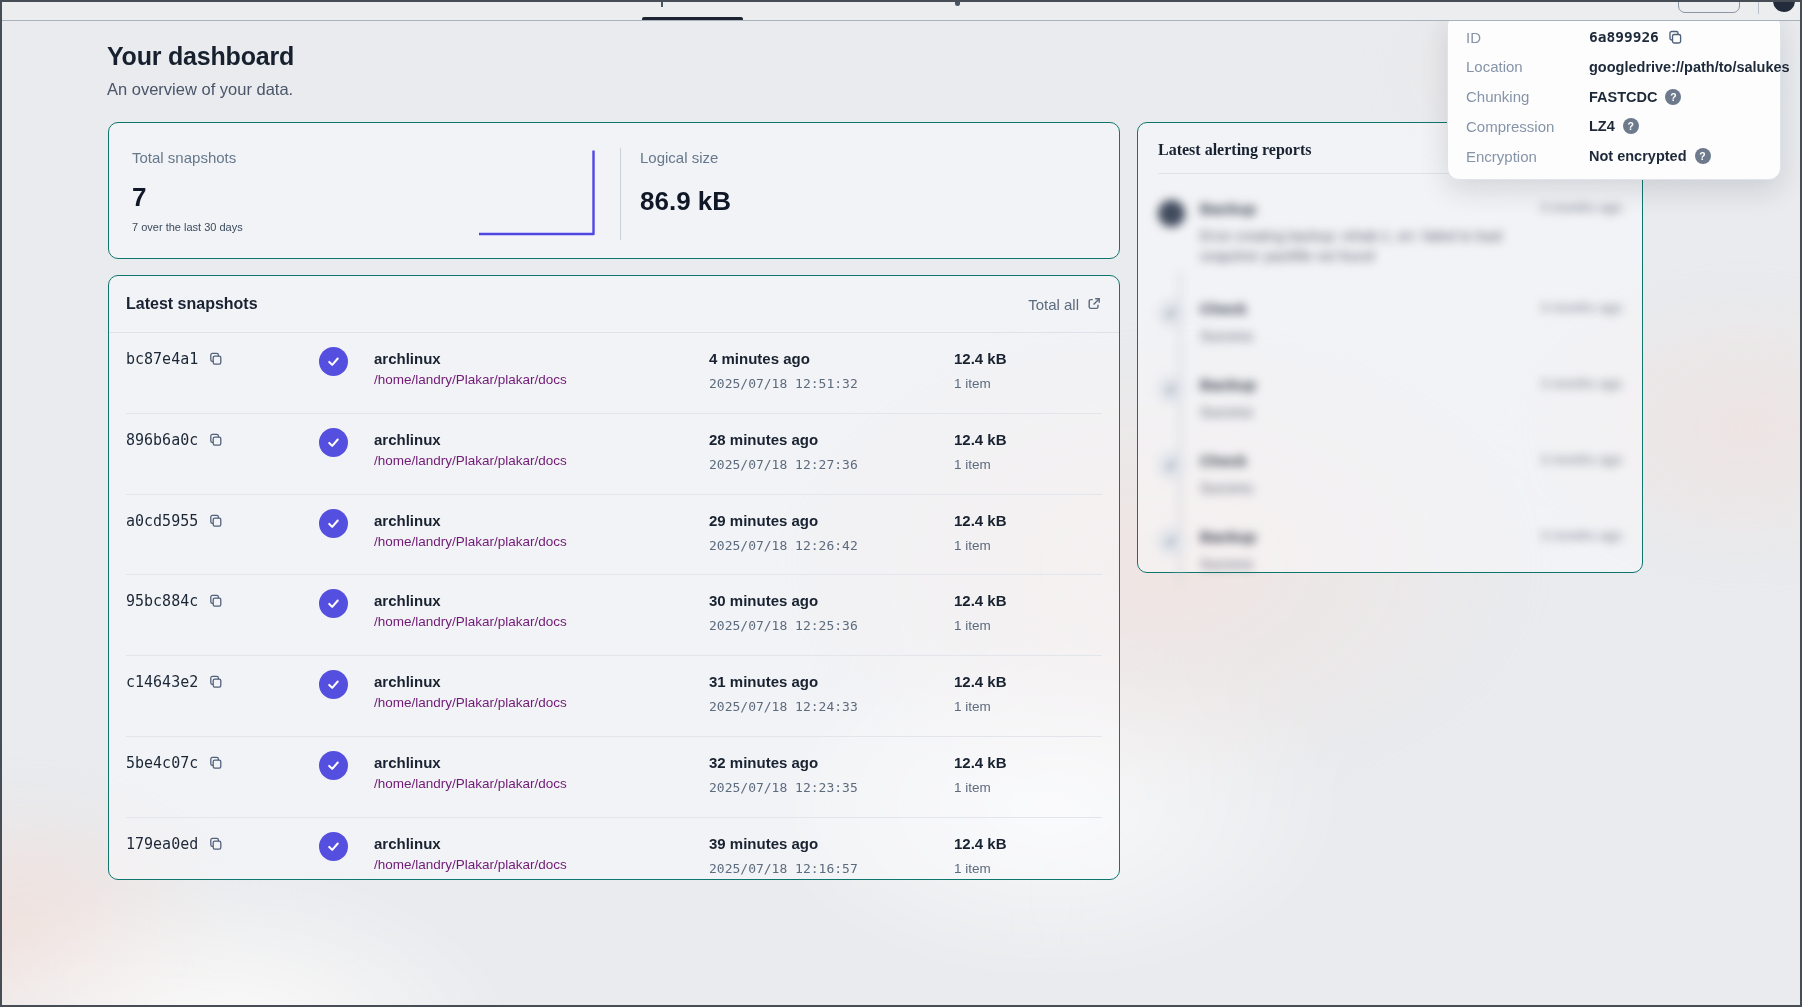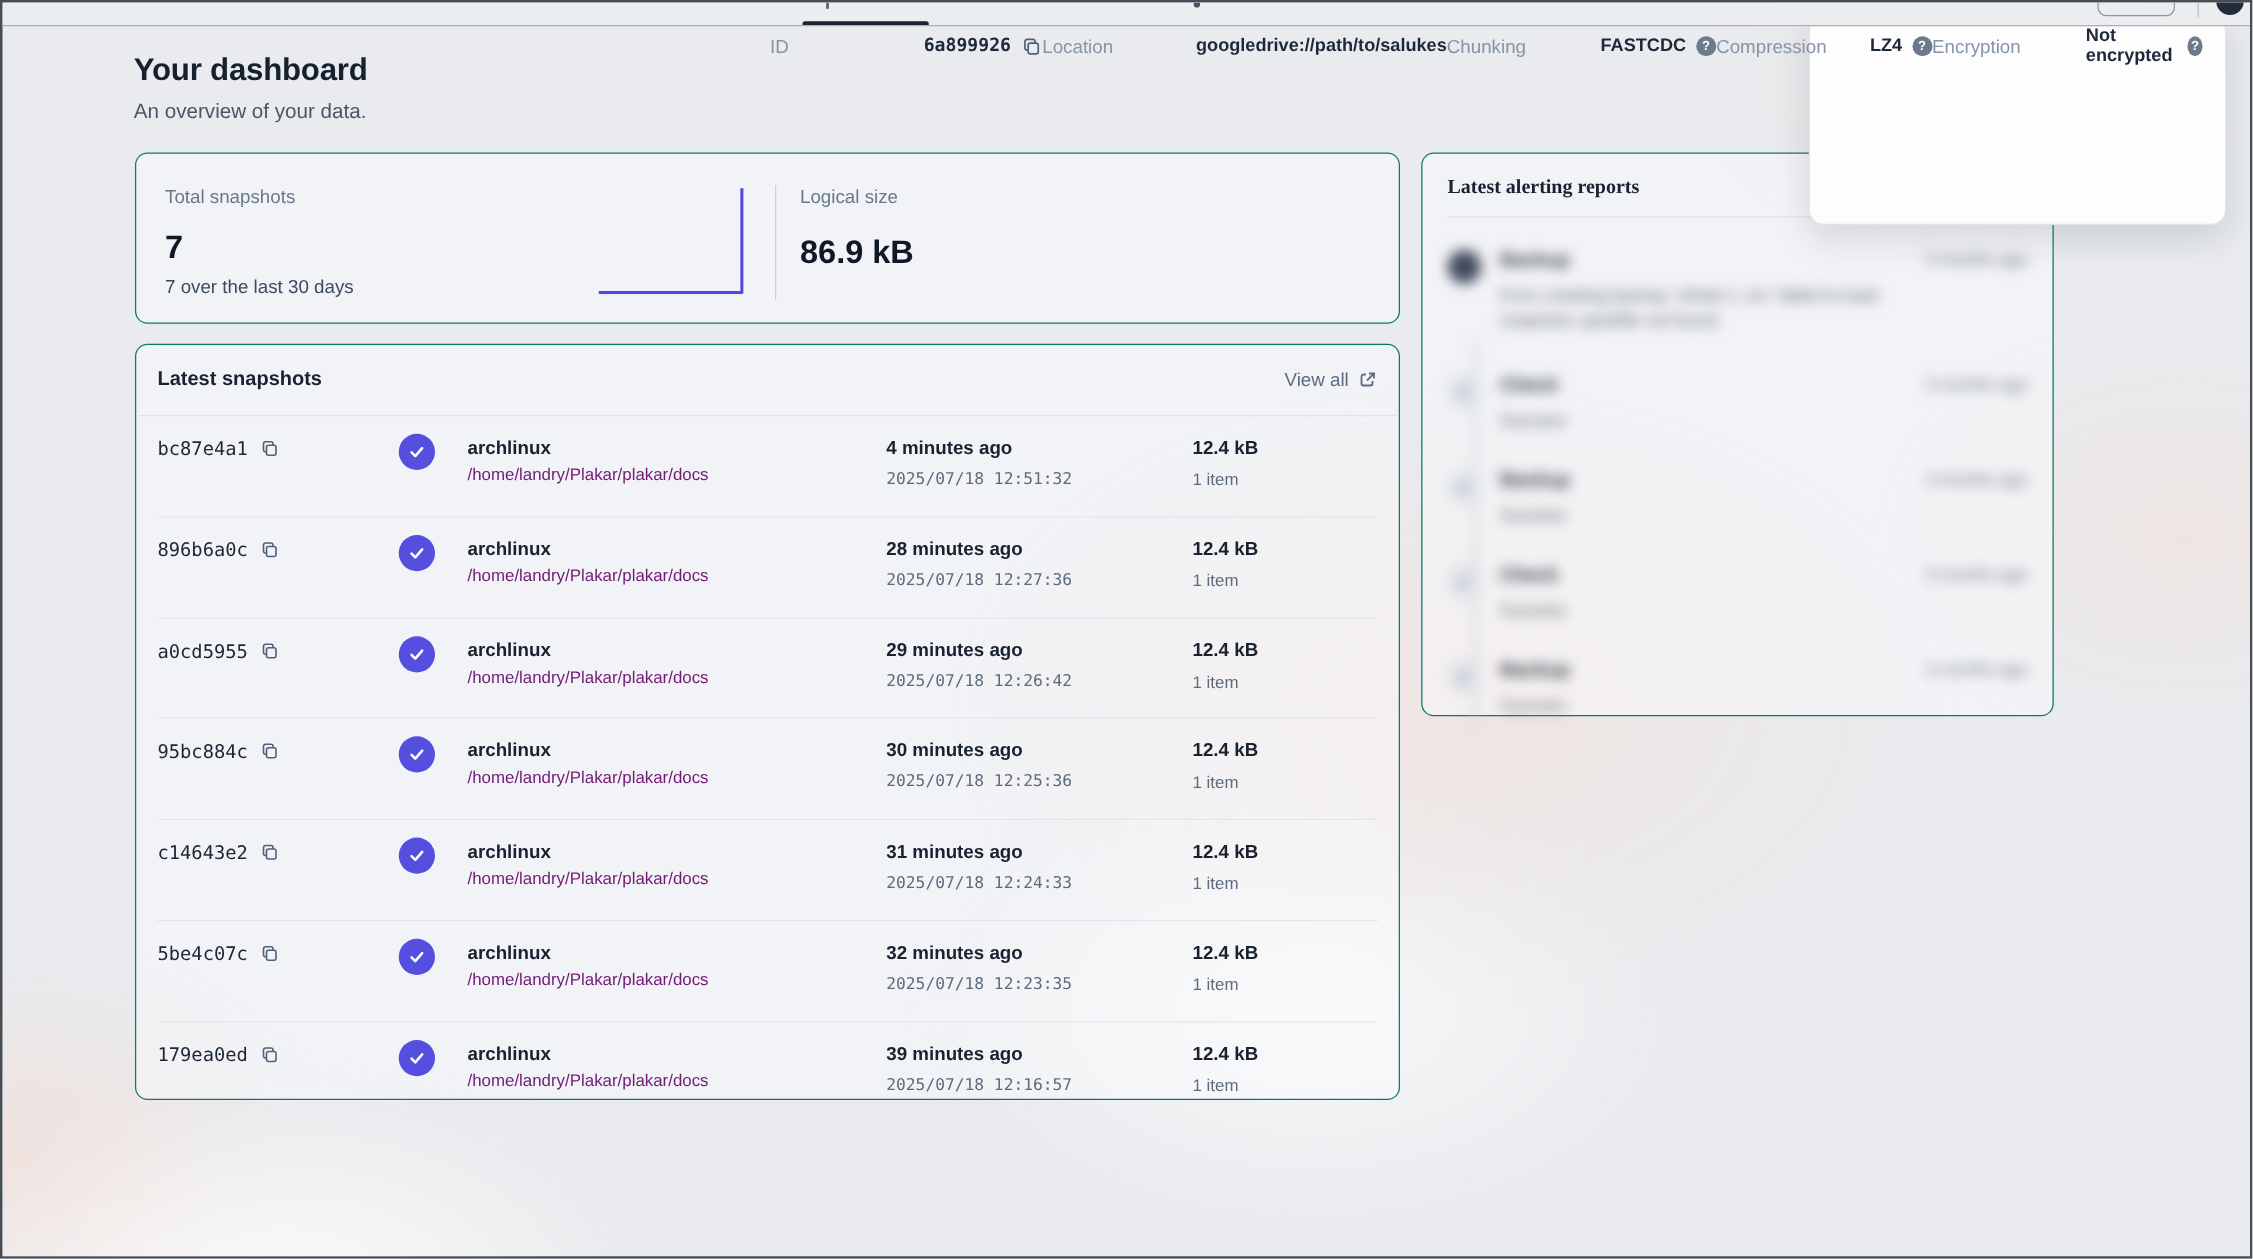--- a/index.html
+++ b/index.html
@@ -41,21 +41,21 @@
                 color:#16202e; letter-spacing:-0.2px; }
   .page-sub   { position:absolute; left:105px; top:78px; font-size:16.5px; color:#4a5568; }
 
   .card { position:absolute; background:rgba(252,253,254,0.45); border:1px solid #0f766e;
           border-radius:10px; }
 
   
   .stats-card { left:106px; top:120px; width:1012px; height:137px; }
   .stat-label { font-size:15px; color:#66788c; }
   .stat-value { font-size:26px; font-weight:600; color:#101828; }
-  .stat-sub   { font-size:15px; color:#3b4a5e; }
+  .stat-sub   { font-size:11px; color:#3b4a5e; }
   .stat-col1 { position:absolute; left:23px; top:26px; }
   .stat-col1 .stat-value { margin-top:16px; }
   .stat-col1 .stat-sub   { margin-top:8px; }
   .stat-vdivider { position:absolute; left:511px; top:25px; width:1px; height:92px; background:#c9d1da; }
   .stat-col2 { position:absolute; left:531px; top:26px; }
   .stat-col2 .stat-value { margin-top:20px; }
   .sparkline { position:absolute; left:368px; top:0; width:126px; height:122px; }
   .sparkline polyline { fill:none; stroke:#4f46e5; stroke-width:2.4px; stroke-linejoin:round; }
 
   
@@ -99,21 +99,21 @@
   .alert-detail { font-size:14px; color:#5b6472; margin-top:8px; line-height:1.45; max-width:375px; }
   .alert-ago { font-size:13.5px; color:#6b7585; white-space:nowrap; }
   .gap-lg { margin-top:33px; }
   .gap-md { margin-top:30px; }
   .blurred { filter: blur(5px); }
 
   
   .popover { position:absolute; left:1445px; top:11px; width:334px; height:167px; z-index:50;
              background:#fdfdfe; border:1px solid #dfe4ea; border-radius:12px;
              box-shadow:0 10px 28px rgba(25,35,55,0.14); padding:9px 18px;
-             display:flex; flex-direction:row; justify-content:flex-end; }
+             display:flex; flex-direction:column; justify-content:space-between; }
   .pop-row { display:flex; align-items:center; height:28px; }
   .pop-label { width:123px; flex:0 0 auto; font-size:15px; color:#8694a7; }
   .pop-value { display:flex; align-items:center; gap:8px; font-size:14.5px; font-weight:600; color:#1d2939; }
   .pop-value.mono { font-family:"DejaVu Sans Mono", monospace; font-weight:600; }
   .help-icon { width:16px; height:16px; border-radius:50%; background:#6c7a8c; color:#fff;
                font-size:10.5px; font-weight:700; display:inline-flex; align-items:center;
                justify-content:center; cursor:pointer; }
   svg { display:block; }
 </style>
 </head>
@@ -150,21 +150,21 @@
       <div class="stat-col2">
         <div class="stat-label">Logical size</div>
         <div class="stat-value">86.9 kB</div>
       </div>
     </section>
 
     <section class="card snaps-card">
       <div class="snaps-header">
         <div class="snaps-title">Latest snapshots</div>
         <a class="view-all">
-          <span>View all</span>
+          <span>Total all</span>
           <svg width="16" height="16" viewBox="0 0 20 20" fill="none" stroke-width="1.8">
             <path d="M8.5 4.5H6A2 2 0 0 0 4 6.5v7A2 2 0 0 0 6 15.5h7a2 2 0 0 0 2-2V11"></path>
             <path d="M11.5 3.5h5v5"></path>
               <path d="M16 4L9.5 10.5"></path>
           </svg>
         </a>
       </div>
       <div class="snaps-rows">
 
         <div class="snap-row">

